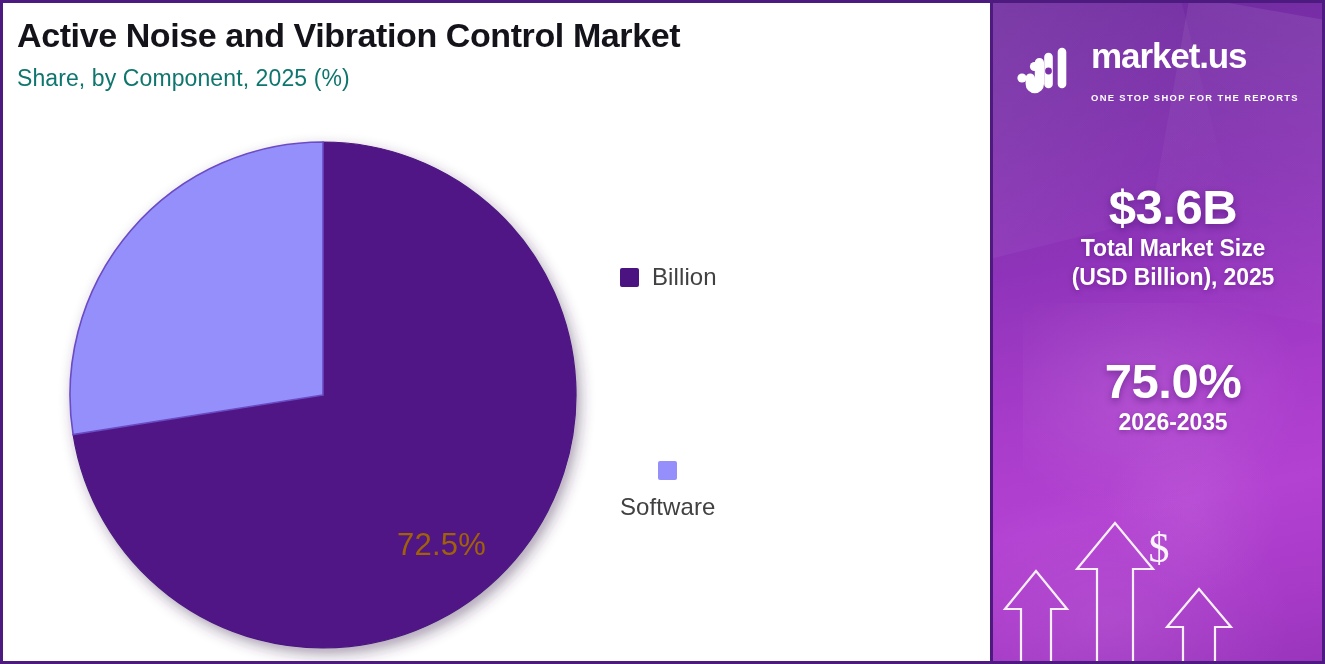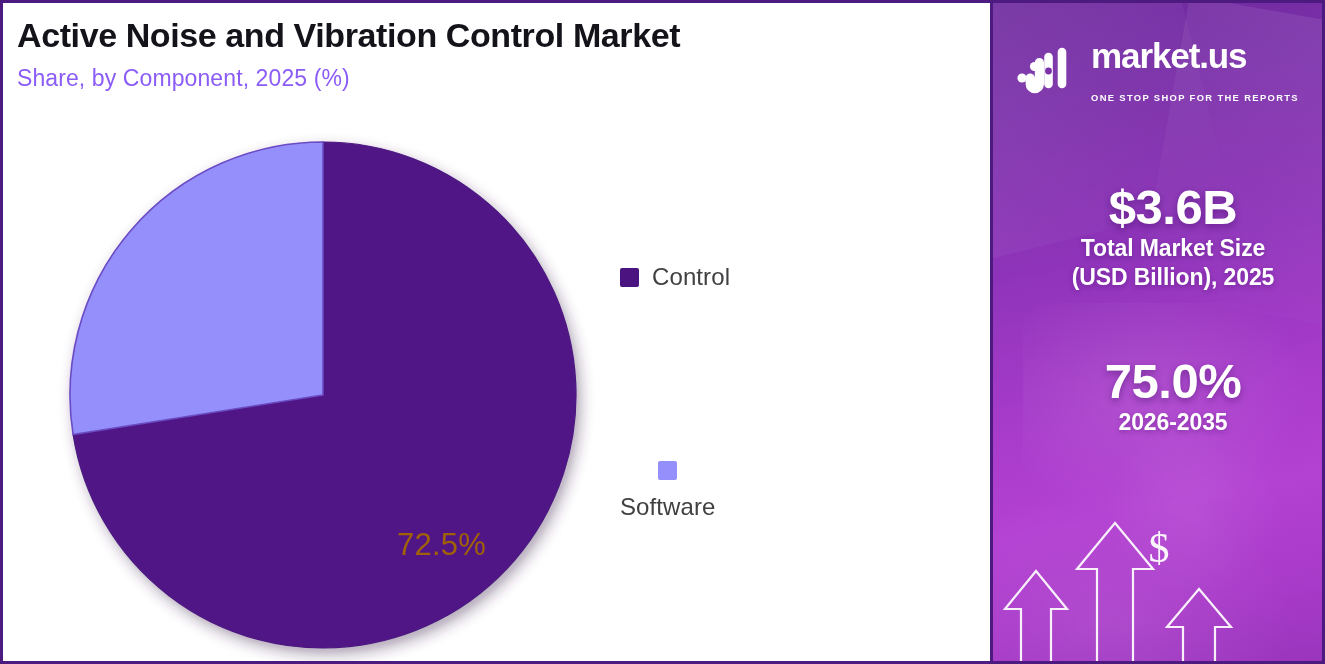--- a/index.html
+++ b/index.html
@@ -38,21 +38,21 @@
     font-weight: bold;
     color: #15131a;
     letter-spacing: -0.4px;
     line-height: 1.18;
     white-space: nowrap;
   }
   .chart-subtitle {
     margin-top: 10px;
     font-size: 23px;
     font-weight: normal;
-    color: #8b5cf6;
+    color: #0f766e;
     letter-spacing: 0.1px;
     white-space: nowrap;
   }
 
   
   .pie-wrap {
     position: absolute;
     left: 64px; top: 136px;
     width: 516px; height: 516px;
   }
@@ -235,21 +235,21 @@
 
           <path id="slice-software" d="M 256 256 L 6.11 295.58 A 253 253 0 0 1 256.00 3.00 Z" fill="#958ffb" stroke="#6a4bc4" stroke-width="1.6"></path>
         </g>
       </svg>
       <div class="slice-label">72.5%</div>
     </div>
 
     <div class="legend">
       <div class="legend-item i0">
         <span class="legend-swatch" id="sw0" style="background: rgb(74, 19, 128);"></span>
-        <span class="legend-label">Control</span>
+        <span class="legend-label">Billion</span>
       </div>
       <div class="legend-item i1">
         <span class="legend-swatch" id="sw1" style="background: rgb(149, 143, 251);"></span>
         <span class="legend-label">Software</span>
       </div>
     </div>
   </div>
 
   <div class="stats-panel">
     <div class="tex tex-a"></div>

